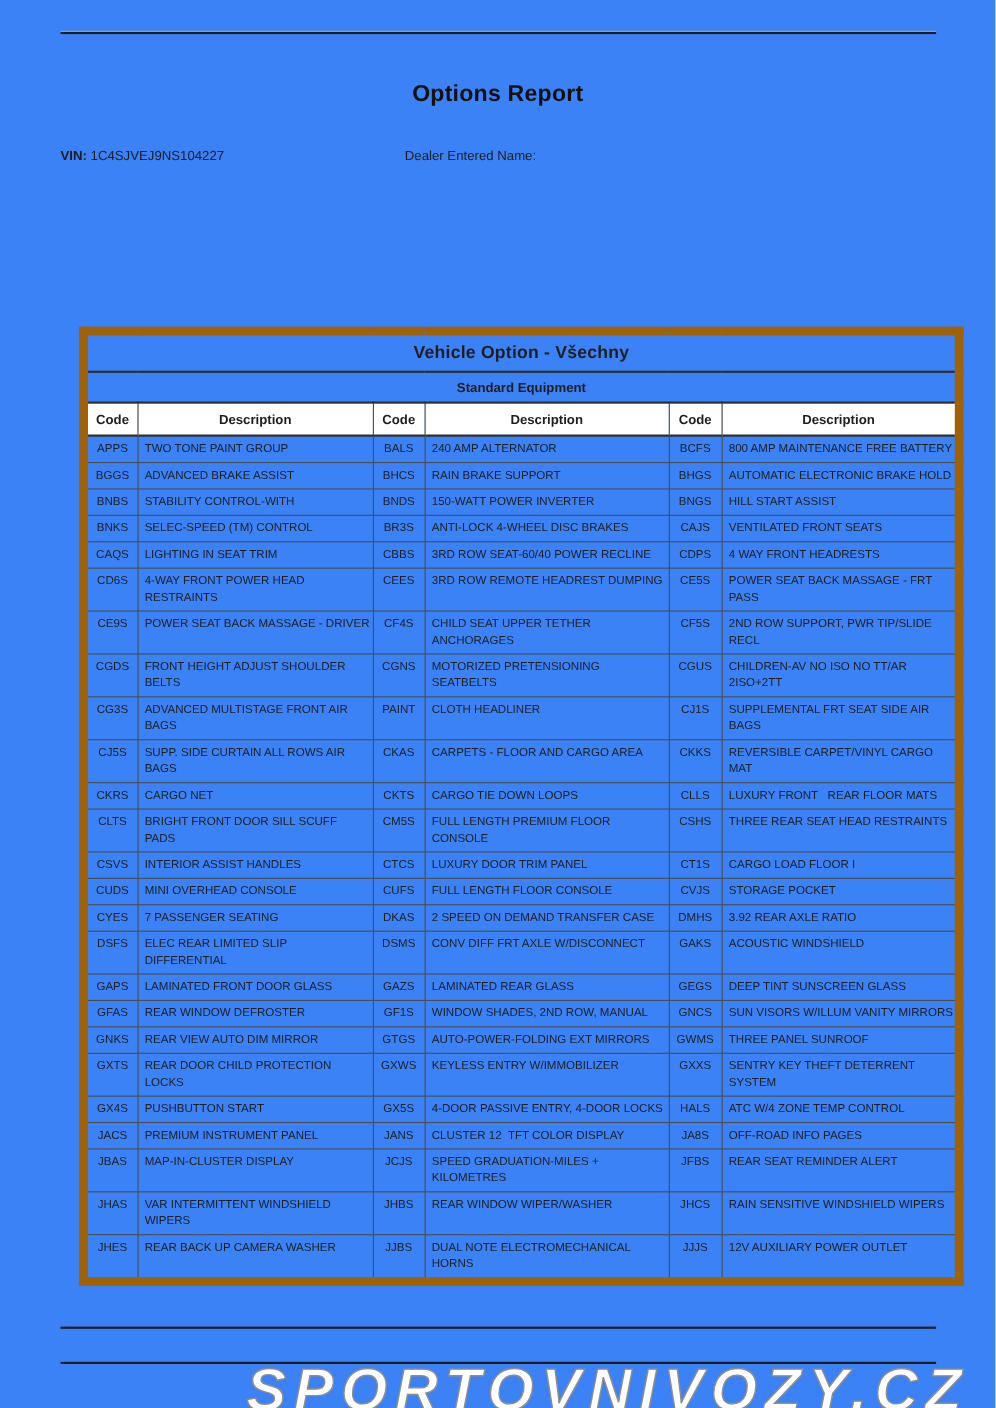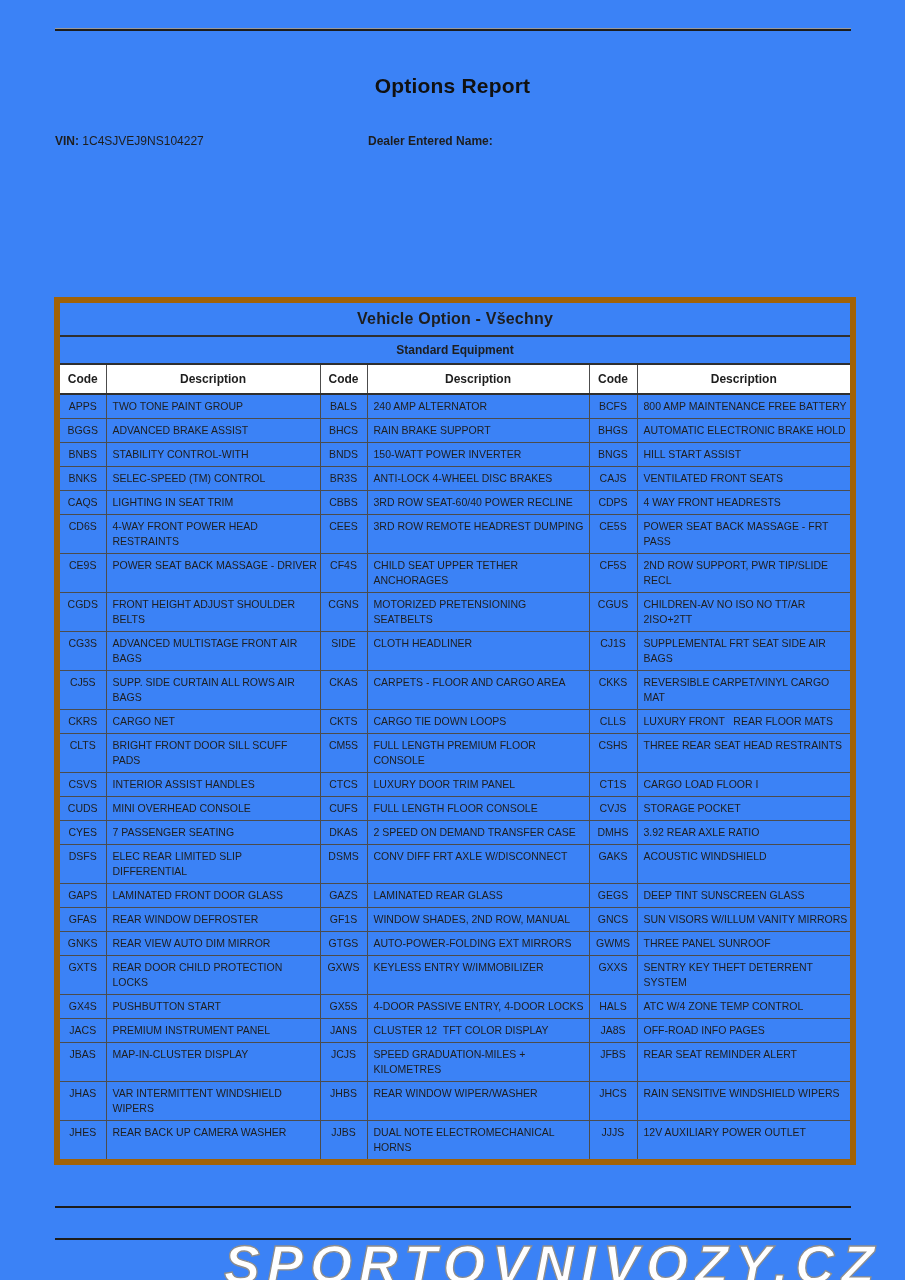--- a/index.html
+++ b/index.html
@@ -35,30 +35,30 @@
   }
   .meta-row {
     position: absolute;
     left: 0; top: 134px;
     width: 100%;
     height: 16px;
     font-size: 12px;
   }
   .meta-vin { position: absolute; left: 55px; top: 0; }
   .meta-vin .lbl { font-weight: bold; }
-  .meta-dealer { position: absolute; left: 368px; top: 0; font-weight: bold; }
+  .meta-dealer { position: absolute; left: 368px; top: 0; font-weight: normal; }
 
   
   table.options {
     position: absolute;
-    left: 54px; top: 297px;
+    left: 72px; top: 297px;
     width: 796px;
     border-collapse: collapse;
     table-layout: fixed;
-    border: 6px solid #a16207;
+    border: 8px solid #a16207;
   }
   table.options td, table.options th {
     border: 1px solid #4c4c4c;
     color: #1e1e1e;
   }
   .tbl-title-cell {
     border-bottom: 2px solid #2f2f2f !important;
     text-align: center;
     font-size: 16px;
     font-weight: bold;
@@ -238,21 +238,21 @@
           <td class="desc">MOTORIZED PRETENSIONING
 SEATBELTS</td>
           <td class="code">CGUS</td>
           <td class="desc">CHILDREN-AV NO ISO NO TT/AR
 2ISO+2TT</td>
         </tr>
         <tr>
           <td class="code">CG3S</td>
           <td class="desc">ADVANCED MULTISTAGE FRONT AIR
 BAGS</td>
-          <td class="code">SIDE</td>
+          <td class="code">PAINT</td>
           <td class="desc">CLOTH HEADLINER</td>
           <td class="code">CJ1S</td>
           <td class="desc">SUPPLEMENTAL FRT SEAT SIDE AIR
 BAGS</td>
         </tr>
         <tr>
           <td class="code">CJ5S</td>
           <td class="desc">SUPP. SIDE CURTAIN ALL ROWS AIR
 BAGS</td>
           <td class="code">CKAS</td>

